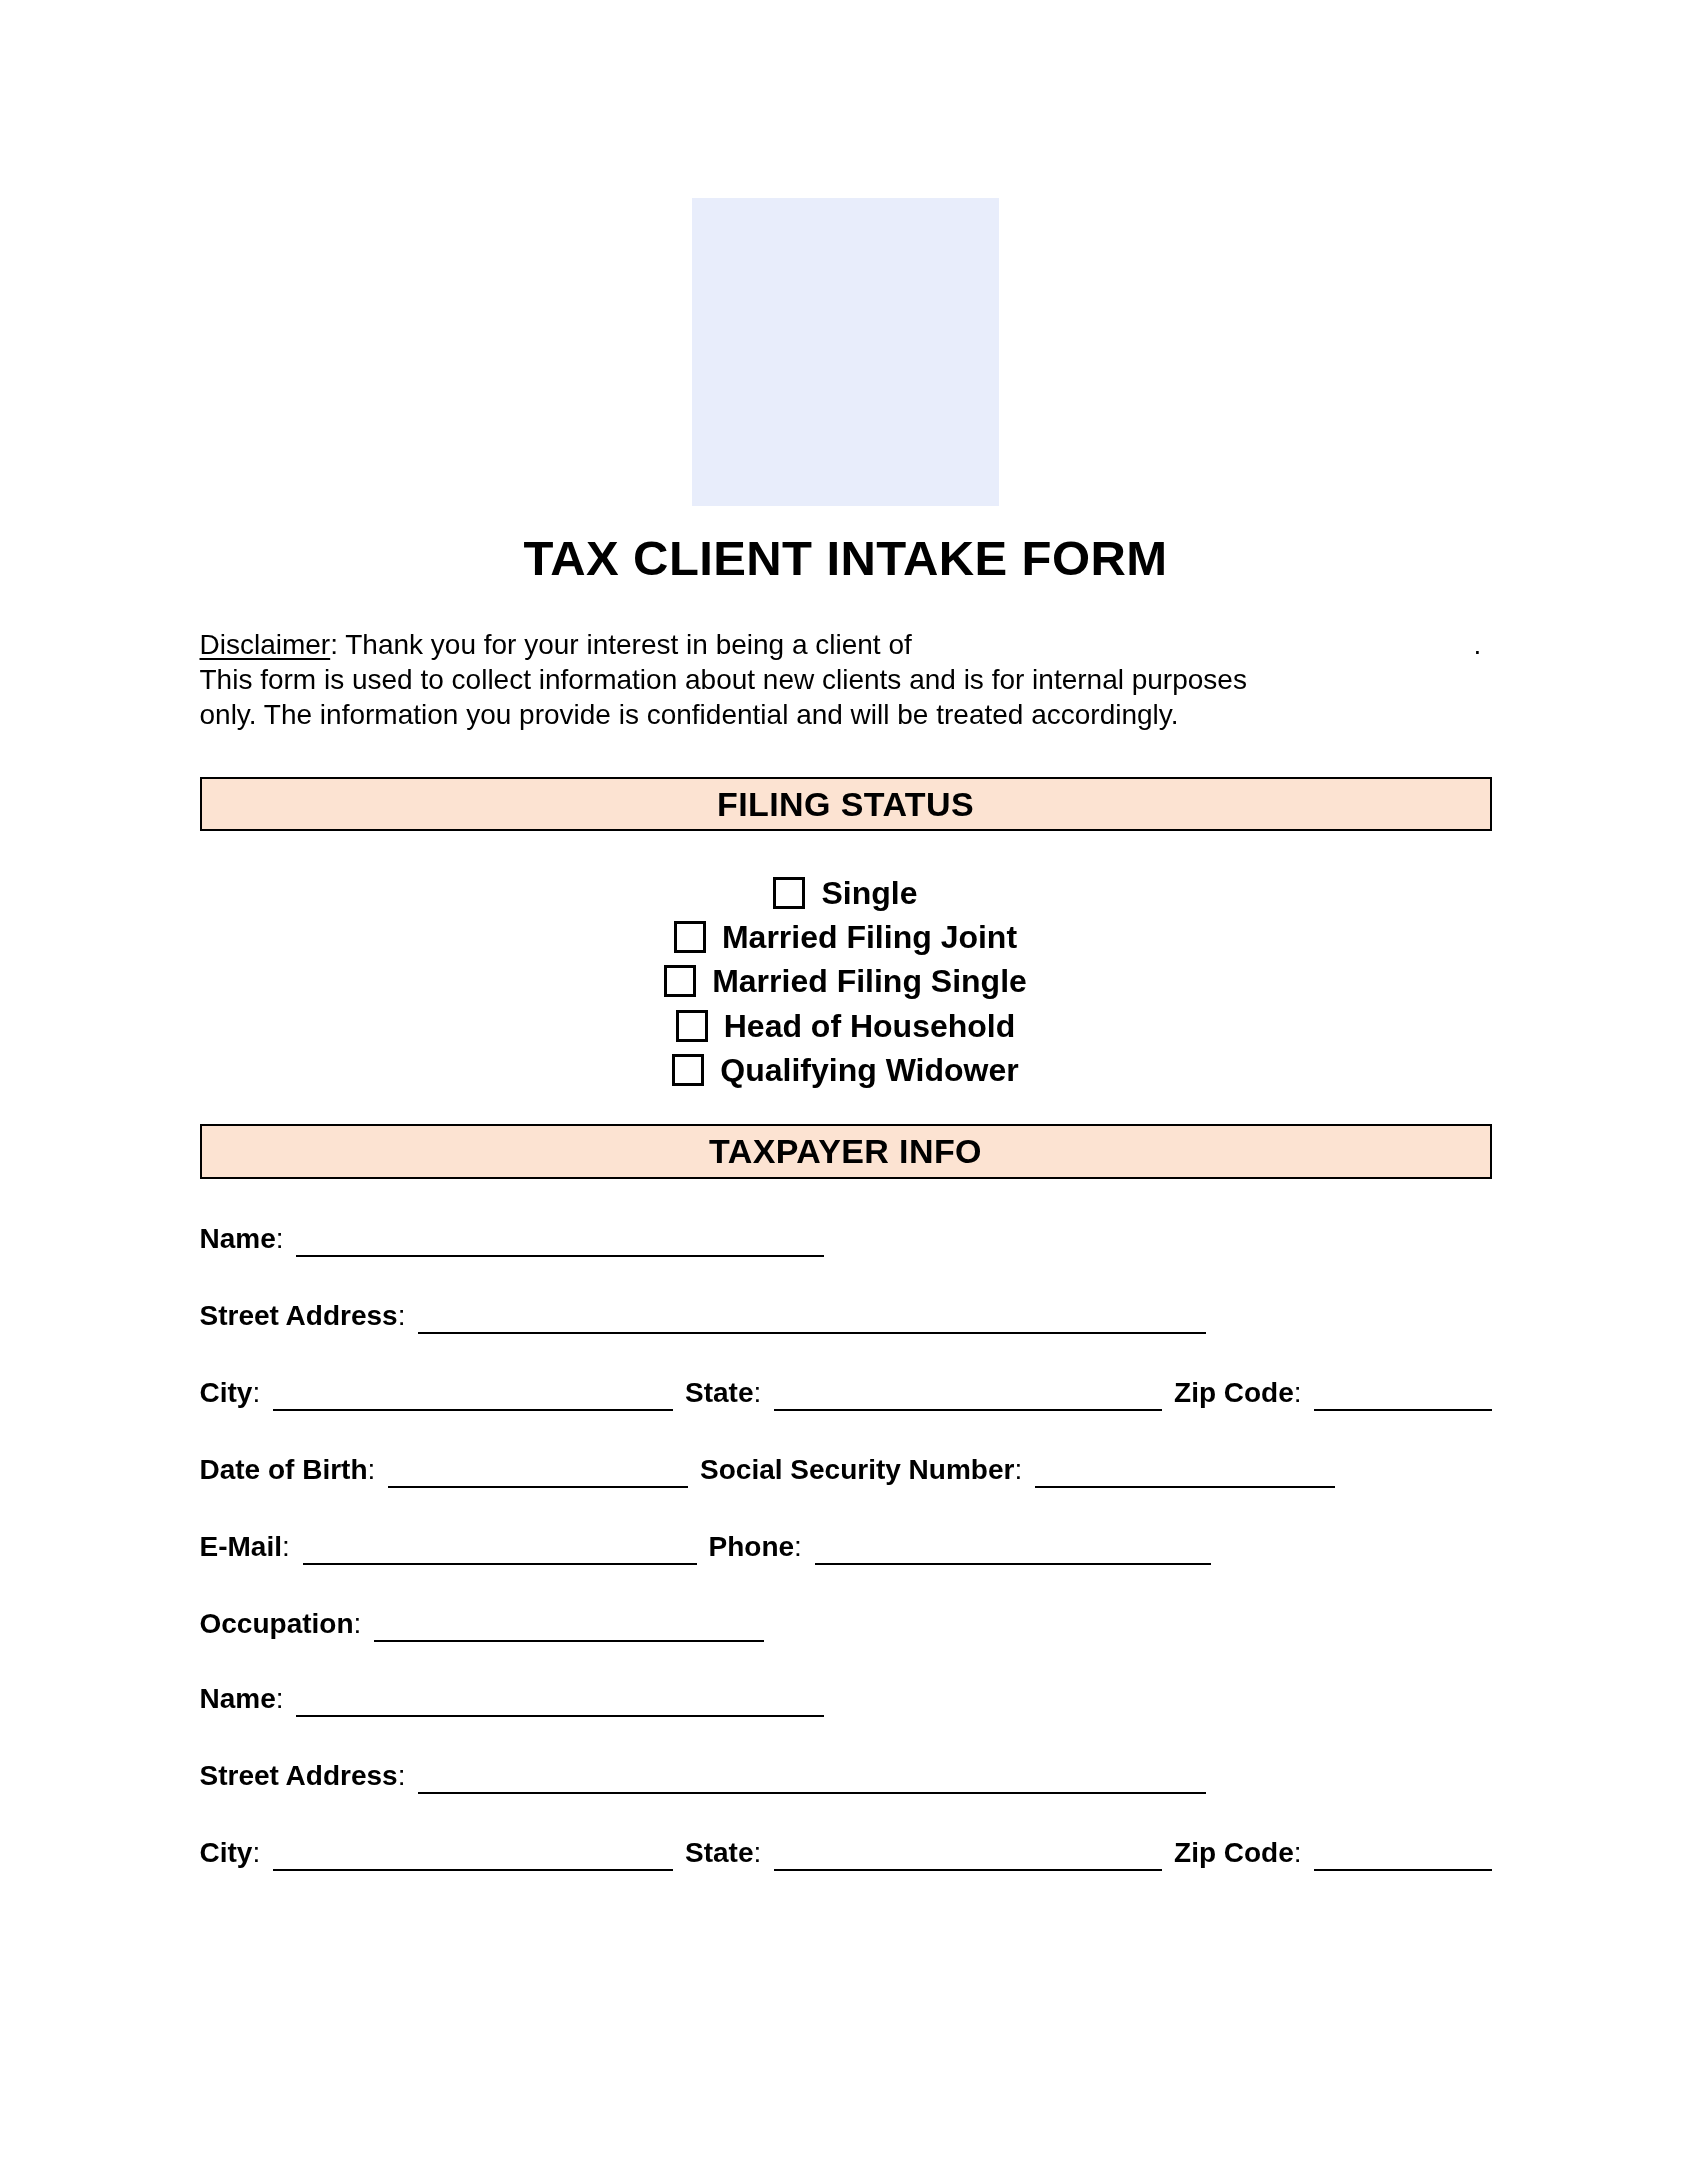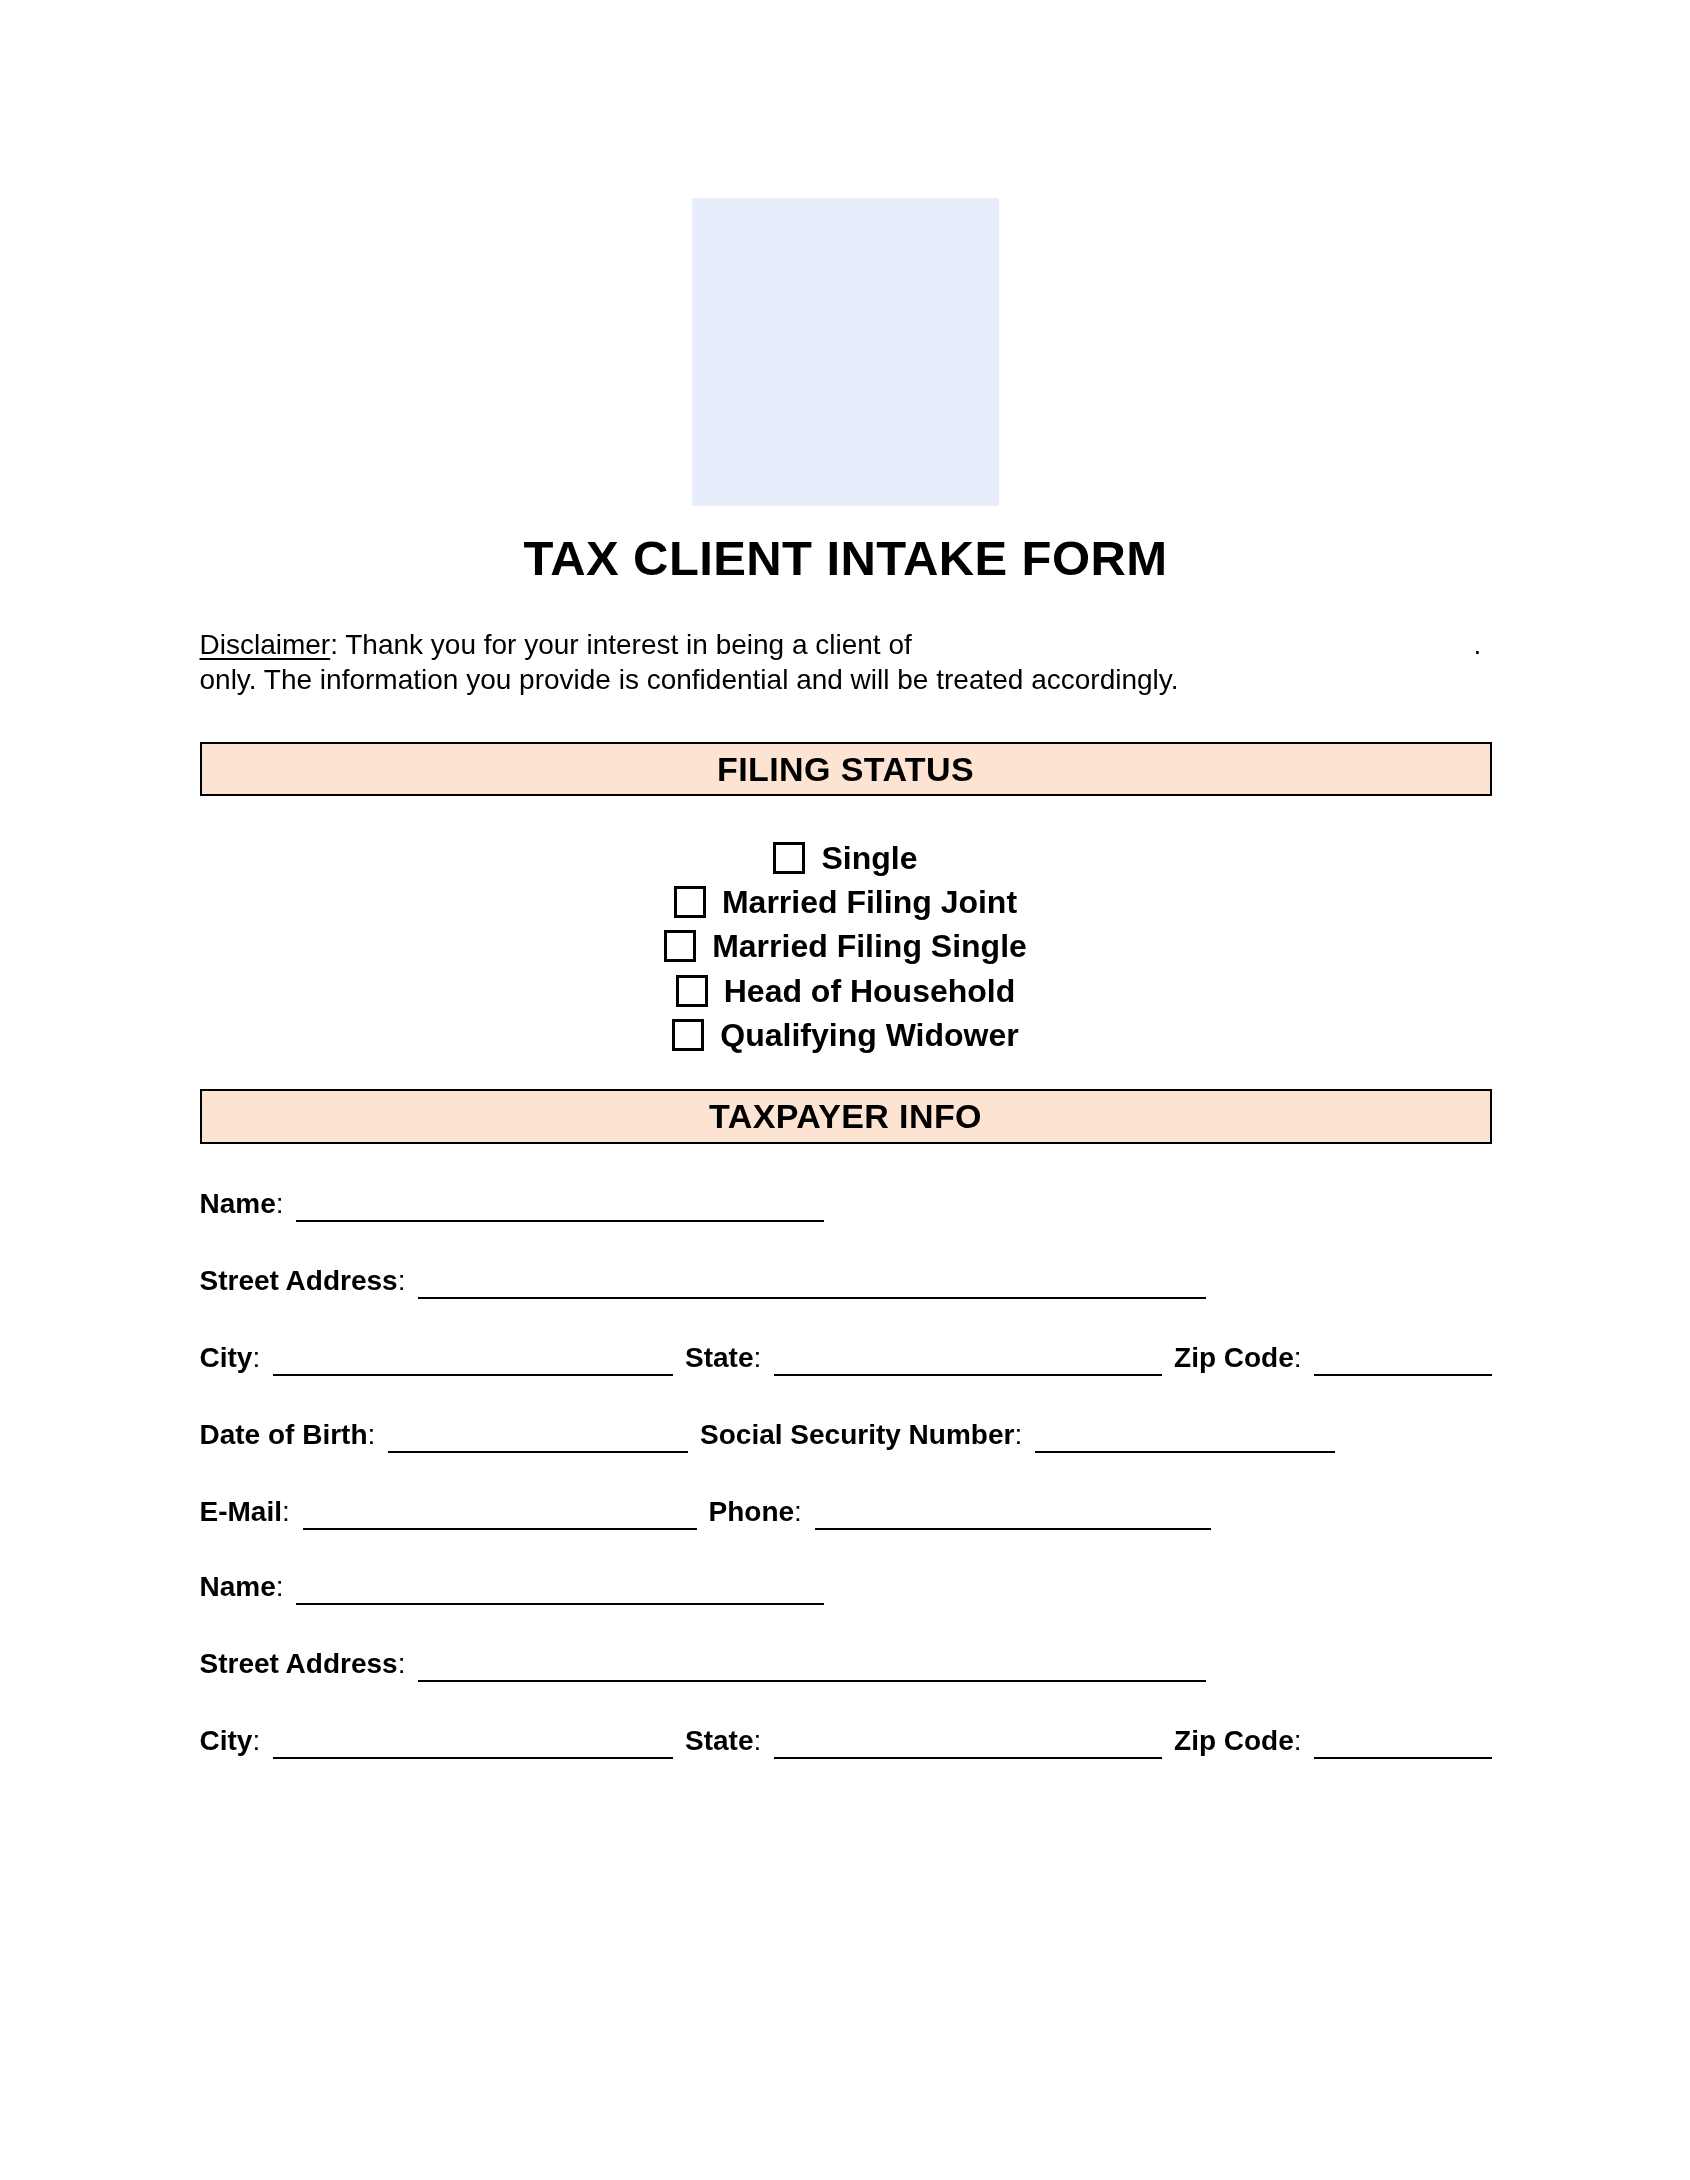--- a/index.html
+++ b/index.html
@@ -117,20 +117,21 @@
 
     <div class="logo-box"></div>
 
     <h1 class="doc-title">TAX CLIENT INTAKE FORM</h1>
 
     <div class="disclaimer">
       <div class="disc-line1">
         <span><span class="disc-label">Disclaimer</span><span>: Thank you for your interest in being a client of</span></span>
         <span>.</span>
       </div>
+      <div>This form is used to collect information about new clients and is for internal purposes</div>
       <div>only. The information you provide is confidential and will be treated accordingly.</div>
     </div>
 
     <div class="section-bar">FILING STATUS</div>
 
     <div class="checkbox-list">
       <div class="checkbox-row">
         <span class="checkbox"></span>
         <span class="checkbox-label">Single</span>
       </div>
@@ -176,20 +177,24 @@
         <span class="blank w-dob"></span>
         <span class="flabel mid">Social Security Number</span>
         <span class="blank w-ssn"></span>
       </div>
       <div class="field-row">
         <span class="flabel">E-Mail</span>
         <span class="blank w-email"></span>
         <span class="flabel mid">Phone</span>
         <span class="blank w-phone"></span>
       </div>
+      <div class="field-row">
+        <span class="flabel">Occupation</span>
+        <span class="blank w-occupation"></span>
+      </div>
     </div>
 
 
     <div class="fields spouse-fields">
       <div class="field-row">
         <span class="flabel">Name</span>
         <span class="blank w-name"></span>
       </div>
       <div class="field-row">
         <span class="flabel">Street Address</span>

